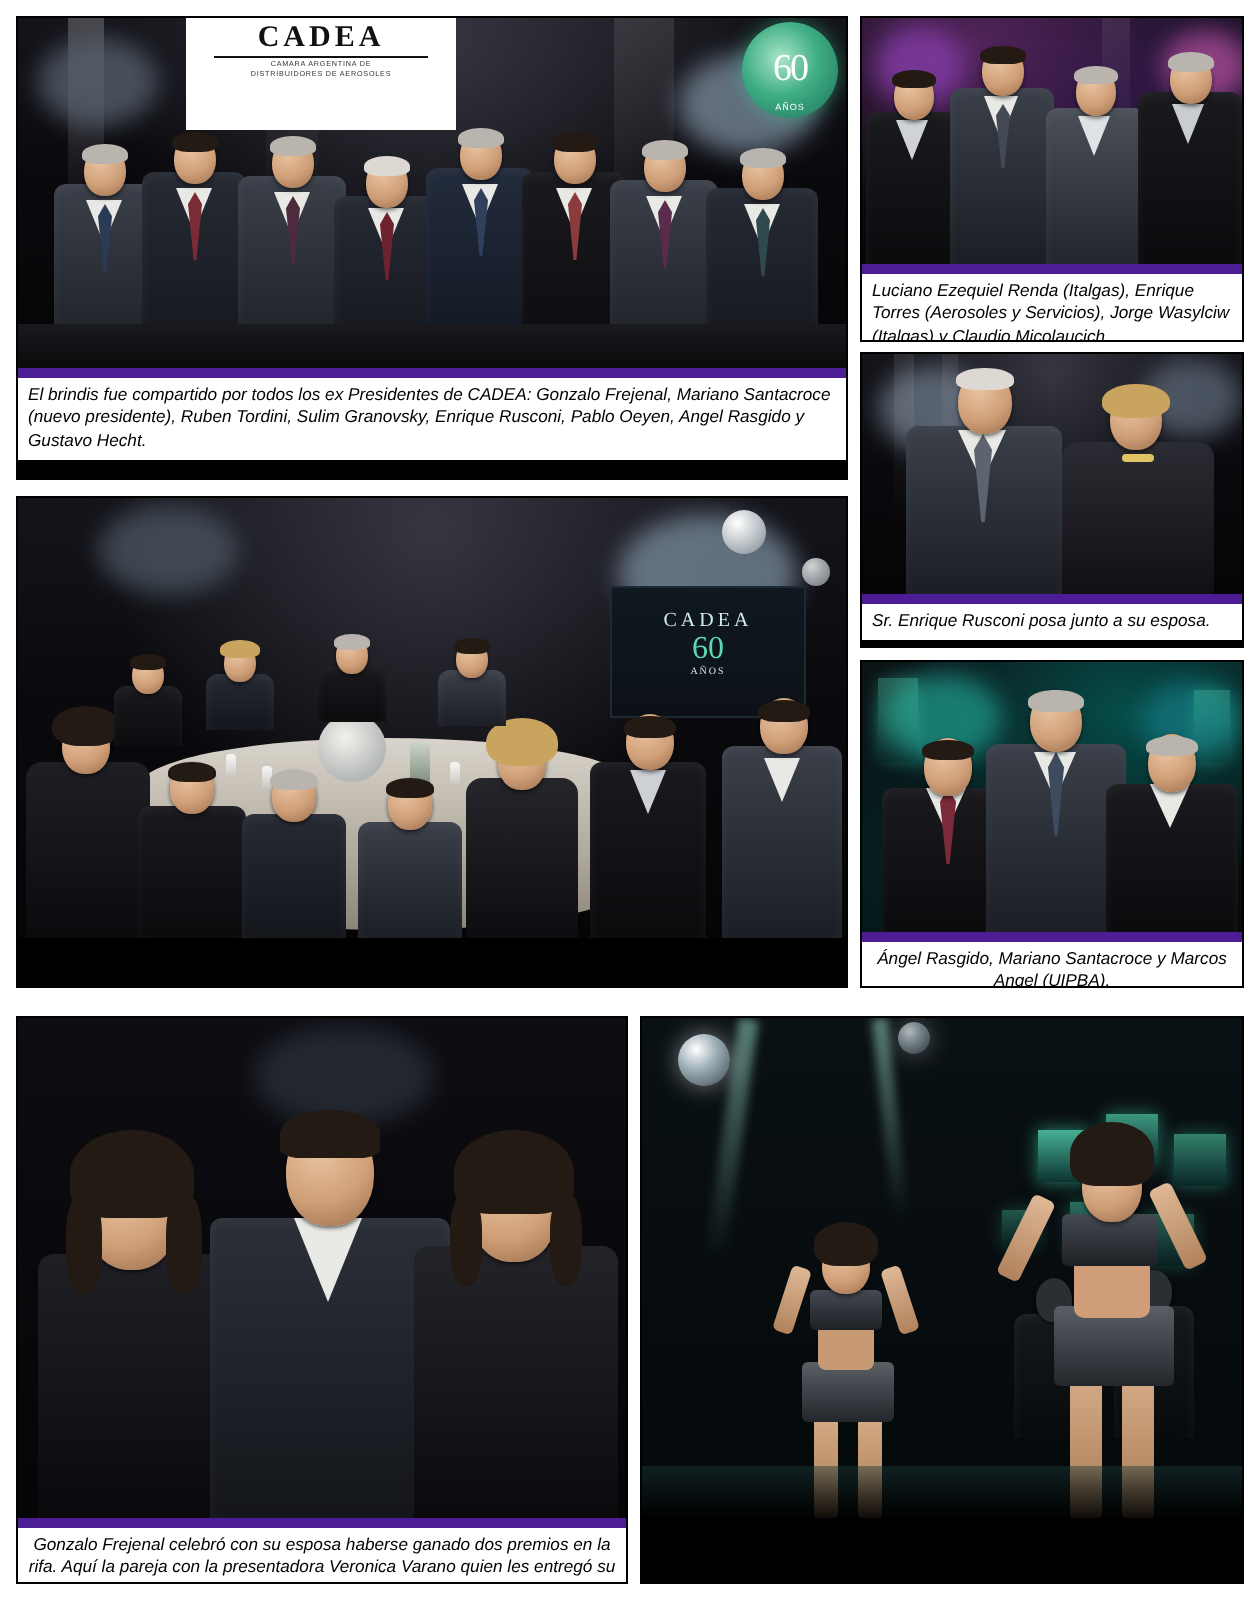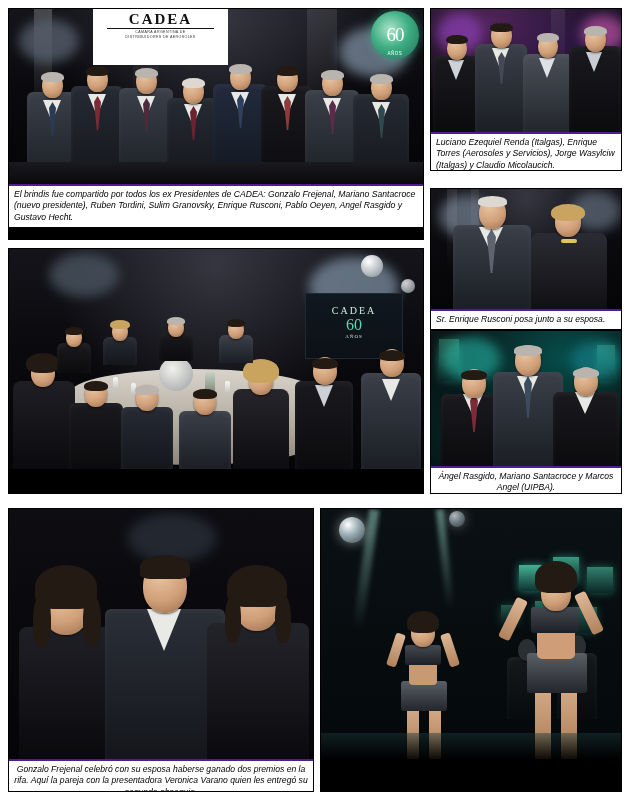--- a/index.html
+++ b/index.html
@@ -35,21 +35,21 @@
     background: #0b0b0f;
   }
   .caption {
     background: #ffffff;
     color: #000000;
     font-style: italic;
     font-family: "Liberation Sans", sans-serif;
     font-size: 8.6px;
     line-height: 11.4px;
     padding: 3px 5px 4px 5px;
-    border-top: 2px solid #4c1d95;
+    border-top: 5px solid #4c1d95;
     box-sizing: border-box;
   }
   .caption.center { text-align: center; }
 
   
 
   
   .venue-dark {
     position: absolute; inset: 0;
     background:
@@ -351,21 +351,21 @@
       <div class="person" style="left:138px; width:52px; height:108px;">
         <div class="body black" style="left:0; bottom:0; width:52px; height:86px;"></div>
         <div class="shirt" style="left:17px; bottom:60px; width:16px; height:20px; background:#c9ccd0;"></div>
         <div class="head" style="left:16px; bottom:80px; width:21px; height:25px;"></div>
         <div class="hair gray" style="left:15px; bottom:96px; width:23px; height:10px;"></div>
       </div>
     </div>
     <div class="caption">Luciano Ezequiel Renda (Italgas), Enrique Torres (Aerosoles y Servicios), Jorge Wasylciw (Italgas) y Claudio Micolaucich.</div>
   </div>
 
-  <div class="block" style="left:430px; top:176px; width:192px; height:148px; border:1px solid #000;margin-top:12px;">
+  <div class="block" style="left:430px; top:176px; width:192px; height:148px; border:1px solid #000;">
     <div class="photo" style="height:120px;">
       <div class="venue-dark"></div>
       <div class="spotglow" style="left:8px; top:6px; width:54px; height:42px; background:#6f7c8c;"></div>
       <div class="spotglow" style="left:140px; top:2px; width:50px; height:40px; background:#5e6a79;"></div>
       <div class="vert-stripe" style="left:16px; top:0; width:10px; height:70%; opacity:.4;"></div>
       <div class="vert-stripe" style="left:40px; top:0; width:8px; height:60%; opacity:.3;"></div>
 
       <div class="person" style="left:22px; width:78px; height:110px;">
         <div class="body darkgray" style="left:0; bottom:0; width:78px; height:84px;"></div>
         <div class="shirt" style="left:26px; bottom:56px; width:24px; height:26px;"></div>

